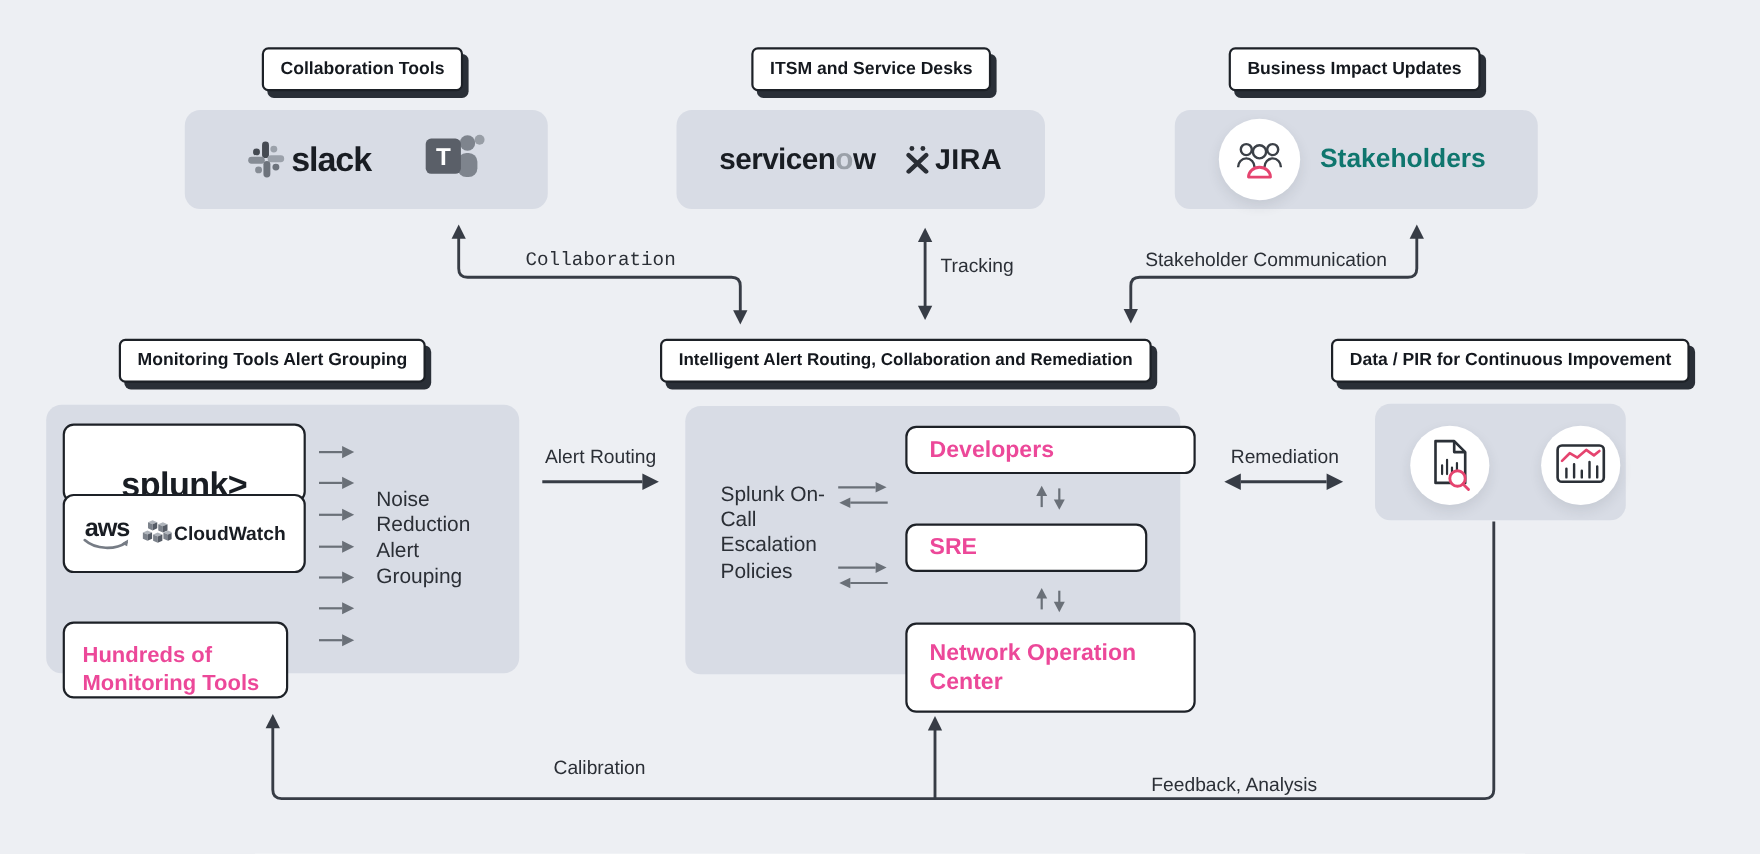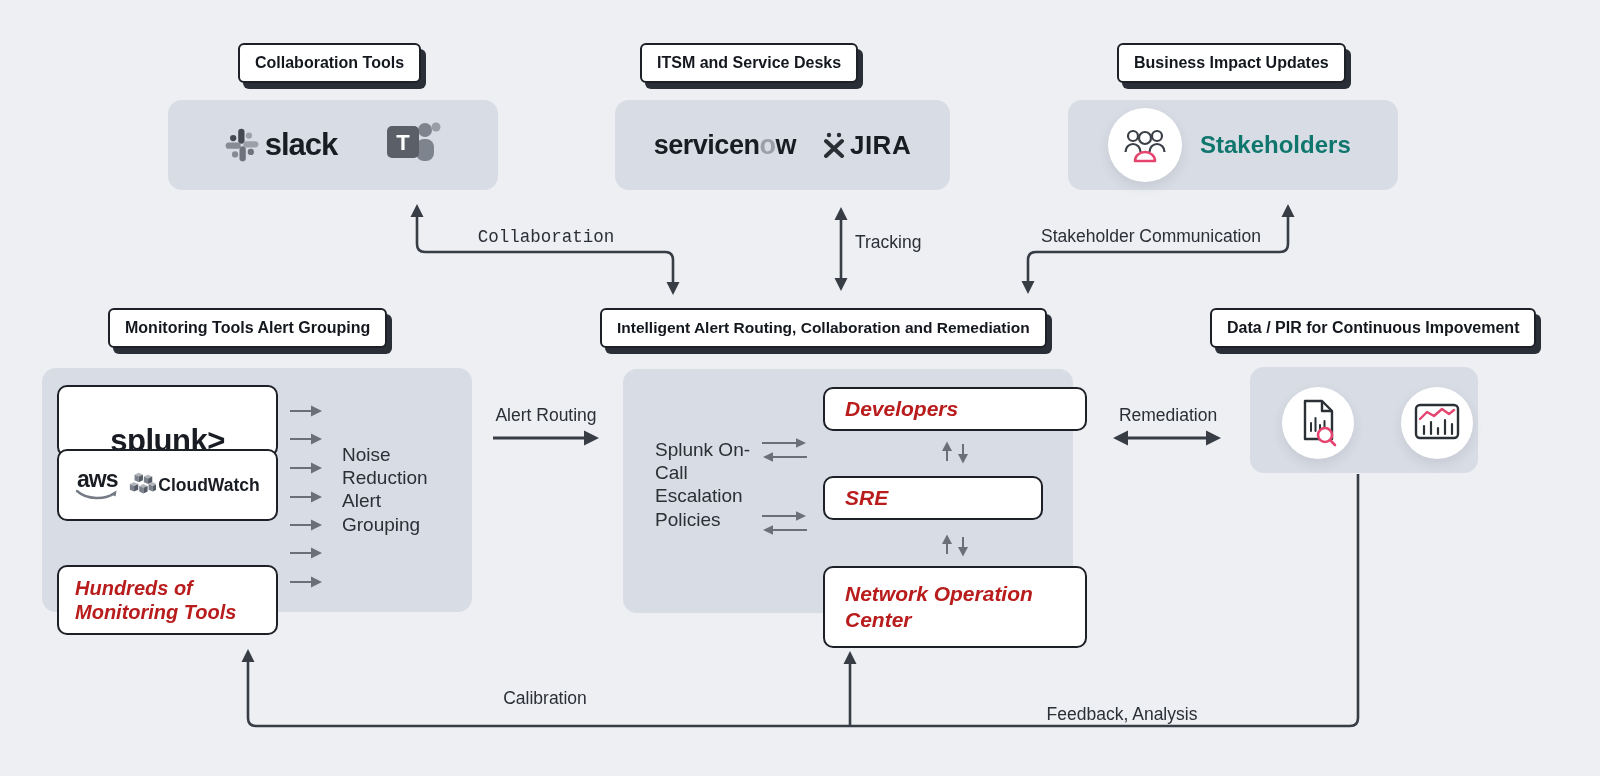--- a/index.html
+++ b/index.html
@@ -16,21 +16,21 @@
     box-shadow:5px 6px 0 #2a2f37;
     display:inline-flex; align-items:center; justify-content:center;
     padding:0 15px; font-weight:bold; font-size:16px; color:#14181e;
     white-space:nowrap; box-sizing:border-box;
   }
   .node {
     position:absolute; background:#ffffff;
     border:2.5px solid #1d2127; border-radius:10px;
     display:flex; align-items:center; box-sizing:border-box;
   }
-  .node .node-label { font-weight:bold; font-size:21px; line-height:1.22; color:#b91c1c;font-style:italic; }
+  .node .node-label { font-weight:bold; font-size:21px; line-height:1.22; color:#ec4899; }
   .conn-label {
     position:absolute; font-size:17.5px; color:#2b2f36; white-space:nowrap;
     transform:translate(-50%,-50%);
   }
   .soft-text {
     position:absolute; font-size:19px; line-height:1.22; color:#2b2f36;
   }
   .logo-row { display:flex; align-items:center; justify-content:center; width:100%; height:100%; }
   .icon-circle {
     position:absolute; background:#ffffff; border-radius:50%;
@@ -126,21 +126,21 @@
       <path d="M947 554 V543" fill="none"></path>
         <polygon points="947,534.5 942,544 952,544" stroke="none"></polygon>
       <path d="M963 537 V548" fill="none"></path>
         <polygon points="963,556.5 958,547 968,547" stroke="none"></polygon>
     </g>
   </svg>
 
   <div class="tag" style="left:238px; top:43px;">
     <span>Collaboration Tools</span>
   </div>
-  <div class="tag" style="left:640px; top:43px;">
+  <div class="tag" style="left:683px; top:43px;">
     <span>ITSM and Service Desks</span>
   </div>
   <div class="tag" style="left:1117px; top:43px;">
     <span>Business Impact Updates</span>
   </div>
 
   <div class="logo-row" style="position:absolute; left:168px; top:100px; width:330px; height:90px; gap:48px;">
     <span style="display:inline-flex; align-items:center; gap:6px;">
       <svg width="34" height="34" viewBox="0 0 54 54">
         <rect x="21" y="1" width="10" height="24" rx="5" fill="#454a52"></rect>
@@ -228,21 +228,21 @@
             <polygon points="12,16 16.5,18 16.5,24 12,22" fill="#7c828b"></polygon>
             <polygon points="16.5,18 21,16 21,22 16.5,24" fill="#565c66"></polygon>
           <polygon points="22,14 26.5,12 31,14 26.5,16" fill="#b0b5bc"></polygon>
             <polygon points="22,14 26.5,16 26.5,22 22,20" fill="#7c828b"></polygon>
             <polygon points="26.5,16 31,14 31,20 26.5,22" fill="#565c66"></polygon>
         </g>
       </svg>
       <span class="wordmark" style="font-size:17.5px;">CloudWatch</span>
     </span>
   </div>
-  <div class="node" style="left:57px; top:565px; width:221px; height:70px; padding-left:16px;">
+  <div class="node" style="left:57px; top:565px; width:205px; height:70px; padding-left:16px;align-items:flex-end;">
     <span class="node-label" style="font-size:20px; width:175px;">Hundreds of Monitoring Tools</span>
   </div>
 
   <div class="soft-text" style="left:342px; top:443px; width:104px;">Noise Reduction Alert Grouping</div>
 
   <div class="conn-label" style="left:546px; top:415px;">Alert Routing</div>
 
   <div class="soft-text" style="left:655px; top:438px; width:112px;">Splunk On-Call Escalation Policies</div>
 
   <div class="node" style="left:823px; top:387px; width:264px; height:44px; padding-left:20px;">

